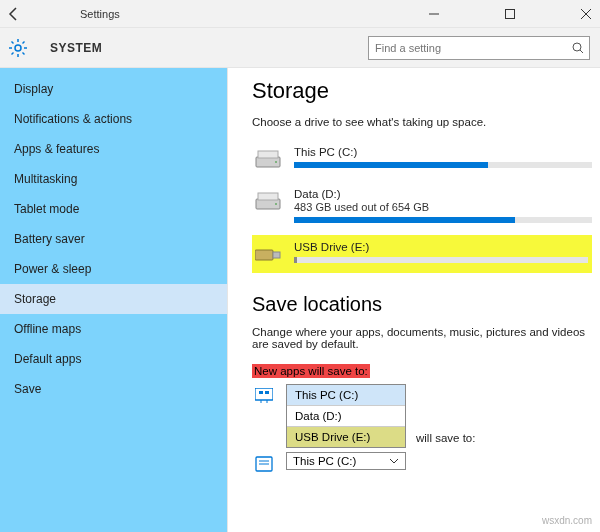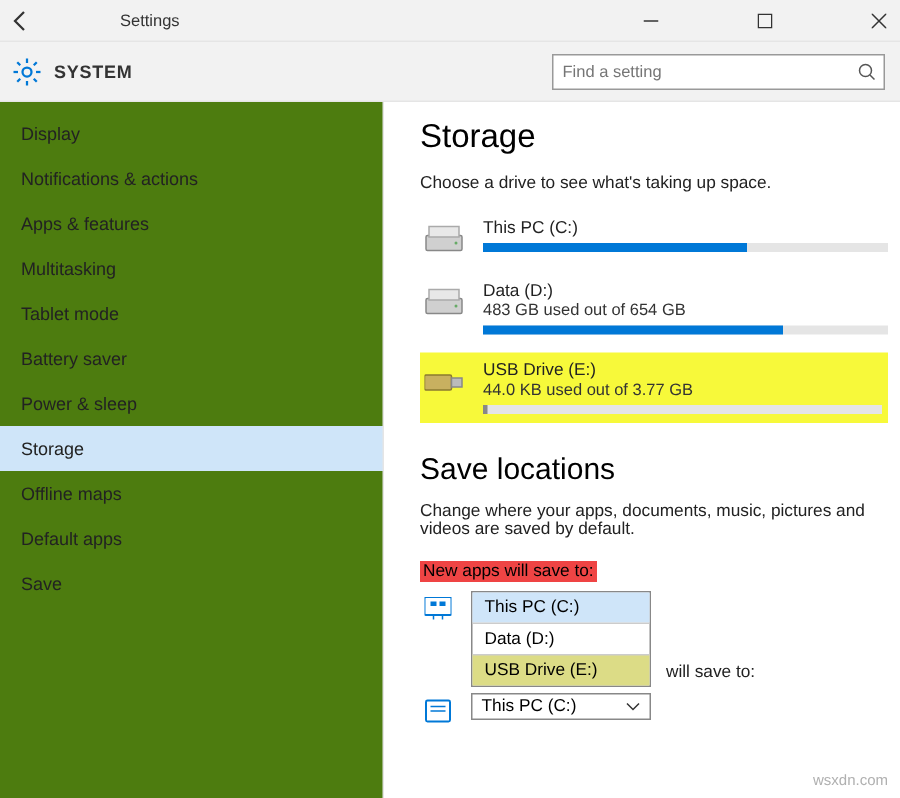--- a/index.html
+++ b/index.html
@@ -3,29 +3,29 @@
 <meta charset="utf-8">
 <style>
   * { margin: 0; padding: 0; box-sizing: border-box; font-family: "Segoe UI", sans-serif; }
   body { width: 600px; height: 532px; background: #fff; overflow: hidden; font-size: 12px; color: #000; }
 
   .titlebar { height: 28px; display: flex; align-items: center; background: #f2f2f2; border-bottom: 1px solid #e5e5e5; gap: 48px; }
   .titlebar .back { width: 28px; height: 28px; display:flex; align-items:center; justify-content:center; color:#333; }
   .titlebar .title { flex:1; font-size: 11px; color:#333; padding-left: 4px; }
   .titlebar .winbtn { width: 28px; height: 28px; display:flex; align-items:center; justify-content:center; color:#333; }
 
-  .header { height: 40px; background: #f2f2f2; display:flex; align-items:center; padding: 0 10px 0 8px; border-bottom:1px solid #e5e5e5;}
+  .header { height: 40px; background: #f2f2f2; display:flex; align-items:center; padding: 0 10px 0 8px; border-bottom:1px solid #e5e5e5;gap:14px;}
   .header .gear { width:20px; height:20px; margin-right:8px; }
   .header .htitle { font-weight:600; font-size: 12px; letter-spacing: .5px; color:#333; flex:1; }
   .searchwrap { width: 222px; height:24px; border:1px solid #999; background:#fff; display:flex; align-items:center; }
   .searchwrap input { border:none; outline:none; flex:1; font-size:11px; padding:0 6px; color:#555; background:transparent; }
   .searchwrap .sicon { width:22px; display:flex; align-items:center; justify-content:center; color:#555; }
 
   .content { display:flex; height: calc(532px - 28px - 40px); }
-  .sidebar { width: 256px; background:#4d7c0f; padding-top: 6px; position:relative; }
+  .sidebar { width: 228px; background:#7dd3fc; padding-top: 6px; position:relative; }
   .sidebar::after { content:""; position:absolute; right:0; top:0; bottom:0; width:1px; background:#e5e5e5; }
   .side-item { padding: 8px 14px; font-size:12px; color:#222; cursor:pointer; }
   .side-item.selected { background:#cfe5f9; }
 
   .main { flex:1; padding: 10px 8px 0 24px; overflow:hidden; position:relative; }
   .main h1 { font-size: 22px; font-weight: 400; margin-bottom: 12px; }
   .desc { font-size: 11.5px; color:#222; margin-bottom: 14px; }
 
   .drive-row { display:flex; align-items:flex-start; gap:10px; margin:8px 0 6px 0; padding: 4px 0; }
   .drive-row.highlight-usb { background:#f7f93a; padding:6px 4px 6px 0; margin-right:0; }
@@ -166,21 +166,20 @@
 
     <div class="drive-row highlight-usb">
       <div class="drive-icon">
         <svg width="26" height="16" viewBox="0 0 26 16">
             <rect x="0" y="3" width="18" height="10" rx="1" fill="#c8b060" stroke="#8a7a30"></rect>
             <rect x="18" y="5" width="7" height="6" fill="#bbb" stroke="#888"></rect>
           </svg>
       </div>
       <div class="drive-info">
         <div class="drive-name">USB Drive (E:)</div>
-        <div class="drive-sub">44.0 KB used out of 3.77 GB</div>
         <div class="bar usb">
             <div class="fill" style="width:1%"></div>
           </div>
       </div>
     </div>
 
     <h2>Save locations</h2>
     <p class="desc">Change where your apps, documents, music, pictures and videos are saved by default.</p>
 
     <div style="margin-top:8px">

